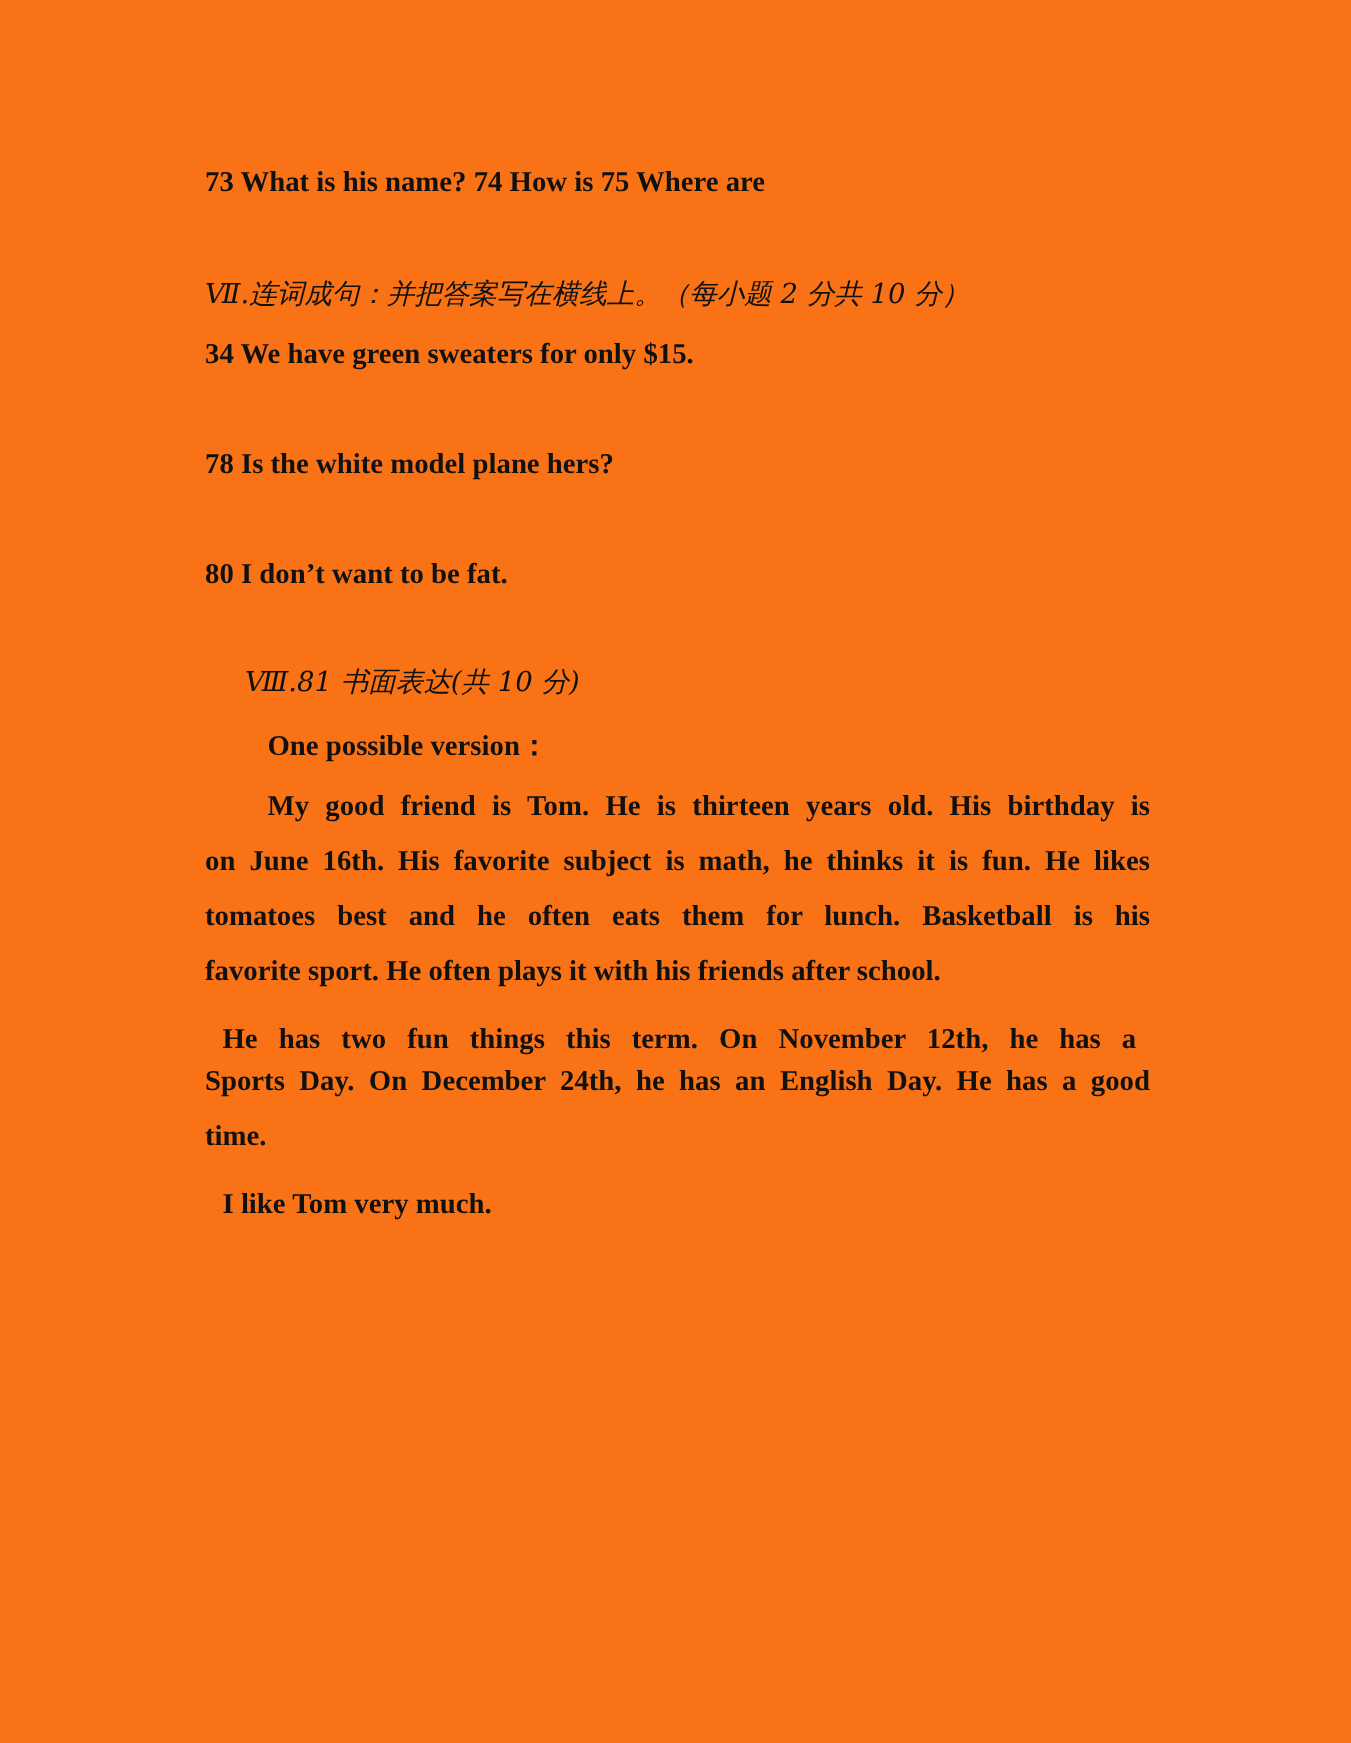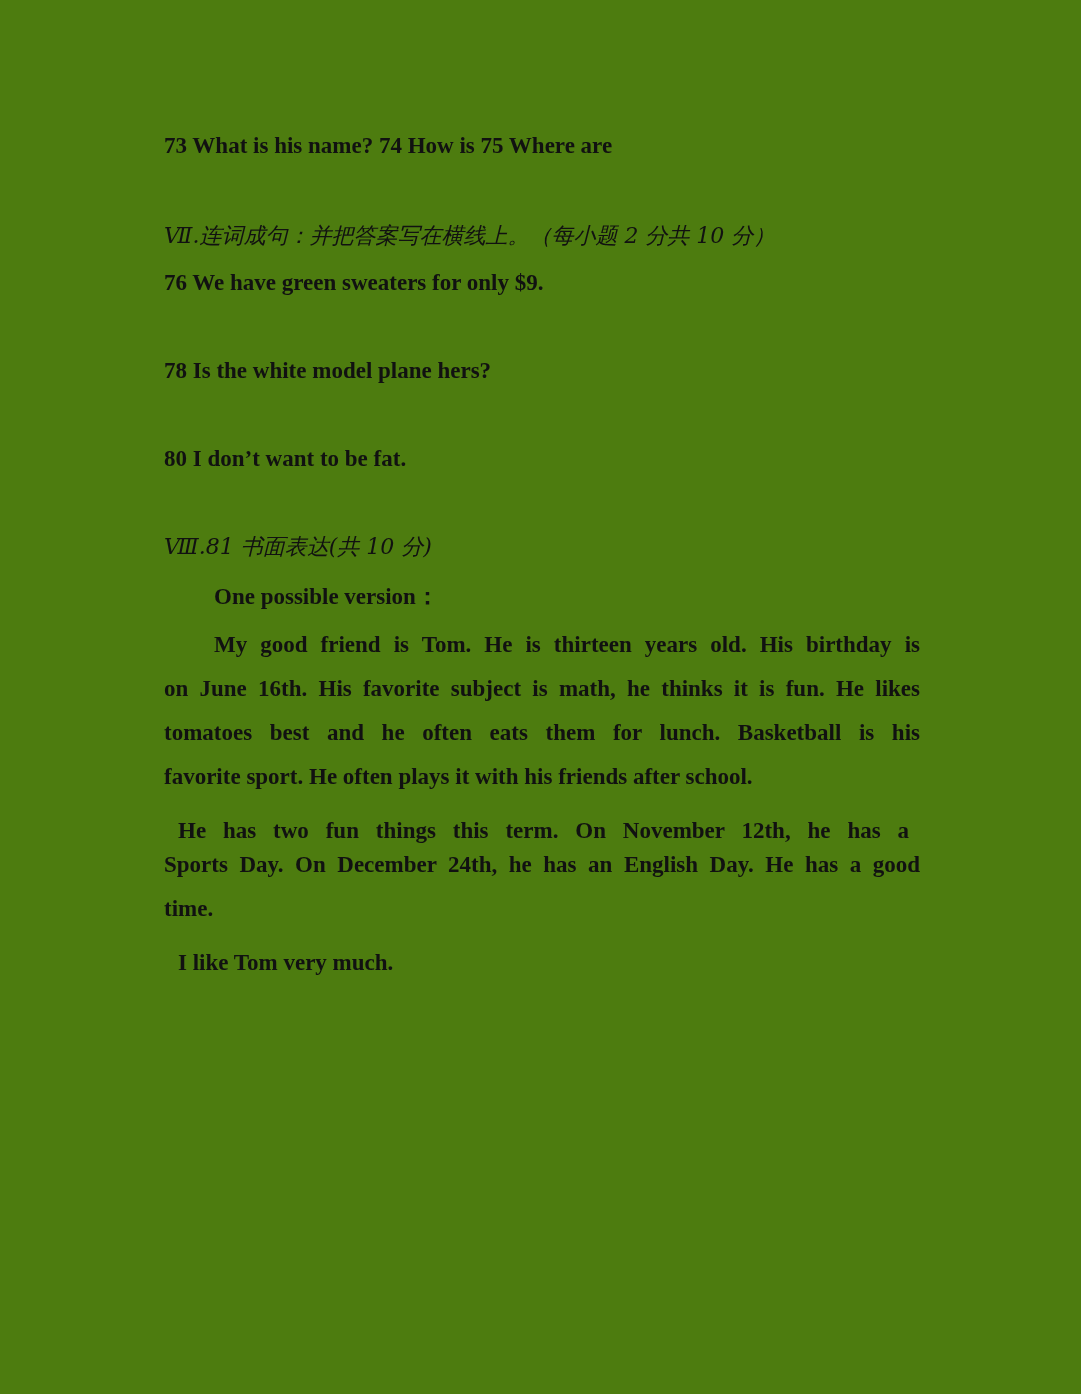--- a/index.html
+++ b/index.html
@@ -1,17 +1,17 @@
 <!DOCTYPE html>
 <html><head>
   <meta charset="utf-8">
   <style>
     html, body { margin: 0; padding: 0; background: #ffffff; }
     body { width: 1081px; height: 1394px; position: relative; overflow: hidden; }
-    .page { position: absolute; left: 0; top: 0; width: 1081px; height: 1394px; background: #4d7c0f; }
+    .page { position: absolute; left: 0; top: 0; width: 1081px; height: 1394px; background: #f97316; }
     .line {
       position: absolute;
       left: 164px;
       font-family: "Liberation Serif", serif;
       font-weight: bold;
       font-size: 23px;
       color: #111;
       white-space: nowrap;
       line-height: 30px;
       height: 30px;
@@ -31,25 +31,25 @@
 <body>
 
 <div class="page">
 
   <div class="line" style="top:131px;">73 What is his name? 74 How is 75 Where are</div>
 
   <div class="line zh" style="top:221px;">
     <span>Ⅶ.</span><span>连词成句：并把答案写在横线上。（每小题 2 分共 10 分）</span>
   </div>
 
-  <div class="line" style="top:268px;">76 We have green sweaters for only $9.</div>
+  <div class="line" style="top:268px;">34 We have green sweaters for only $15.</div>
   <div class="line" style="top:356px;text-align:right;">78 Is the white model plane hers?</div>
   <div class="line" style="top:444px;">80 I don’t want to be fat.</div>
 
-  <div class="line zh" style="top:532px;">
+  <div class="line zh" style="top:532px;margin-left:32px;">
     <span>Ⅷ.</span><span>81 书面表达(共 10 分)</span>
   </div>
 
   <div class="line indent2" style="top:582px;">One possible version：</div>
 
   <div class="line just indent2" style="top:630px; width:706px;">My good friend is Tom. He is thirteen years old. His birthday is</div>
   <div class="line just" style="top:674px;">on June 16th. His favorite subject is math, he thinks it is fun. He likes</div>
   <div class="line" style="top:762px;">favorite sport. He often plays it with his friends after school.</div>
   <div class="line just" style="top:718px;">tomatoes best and he often eats them for lunch. Basketball is his</div>
 

